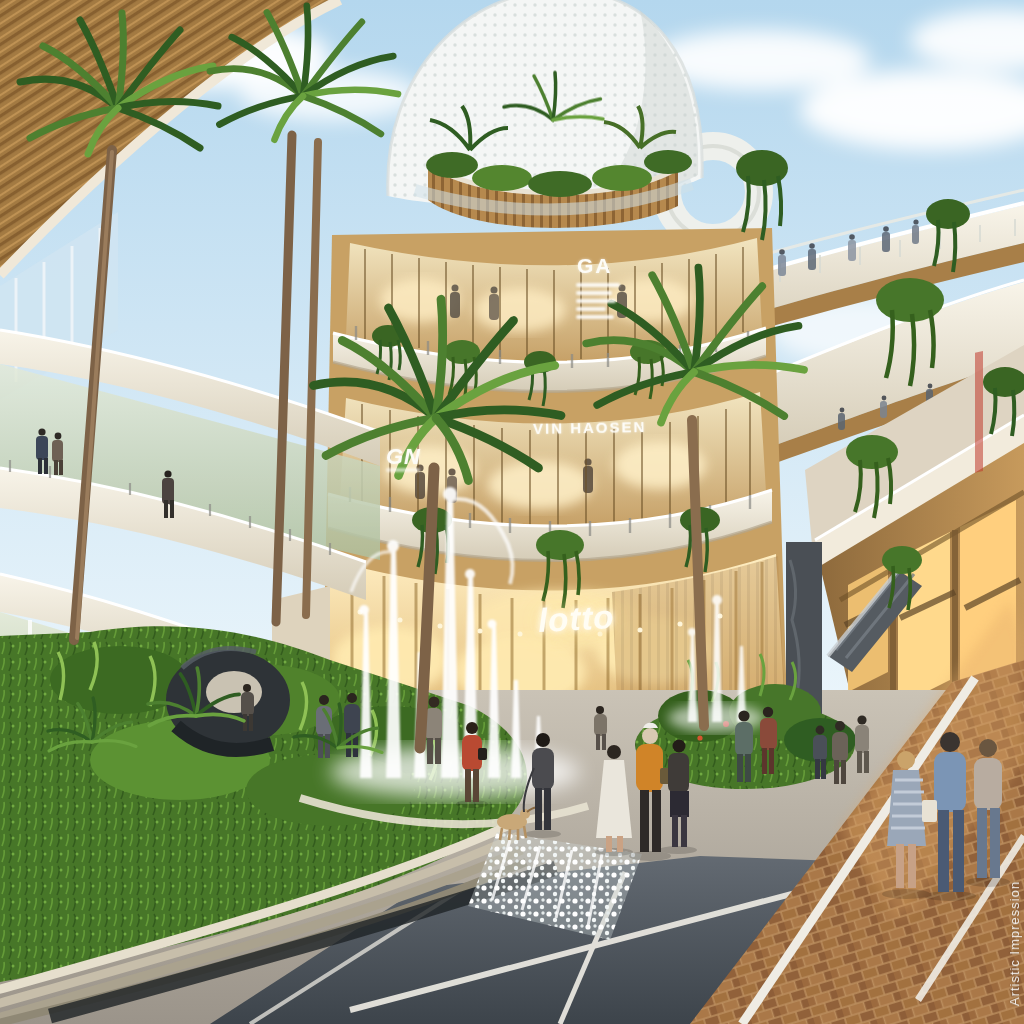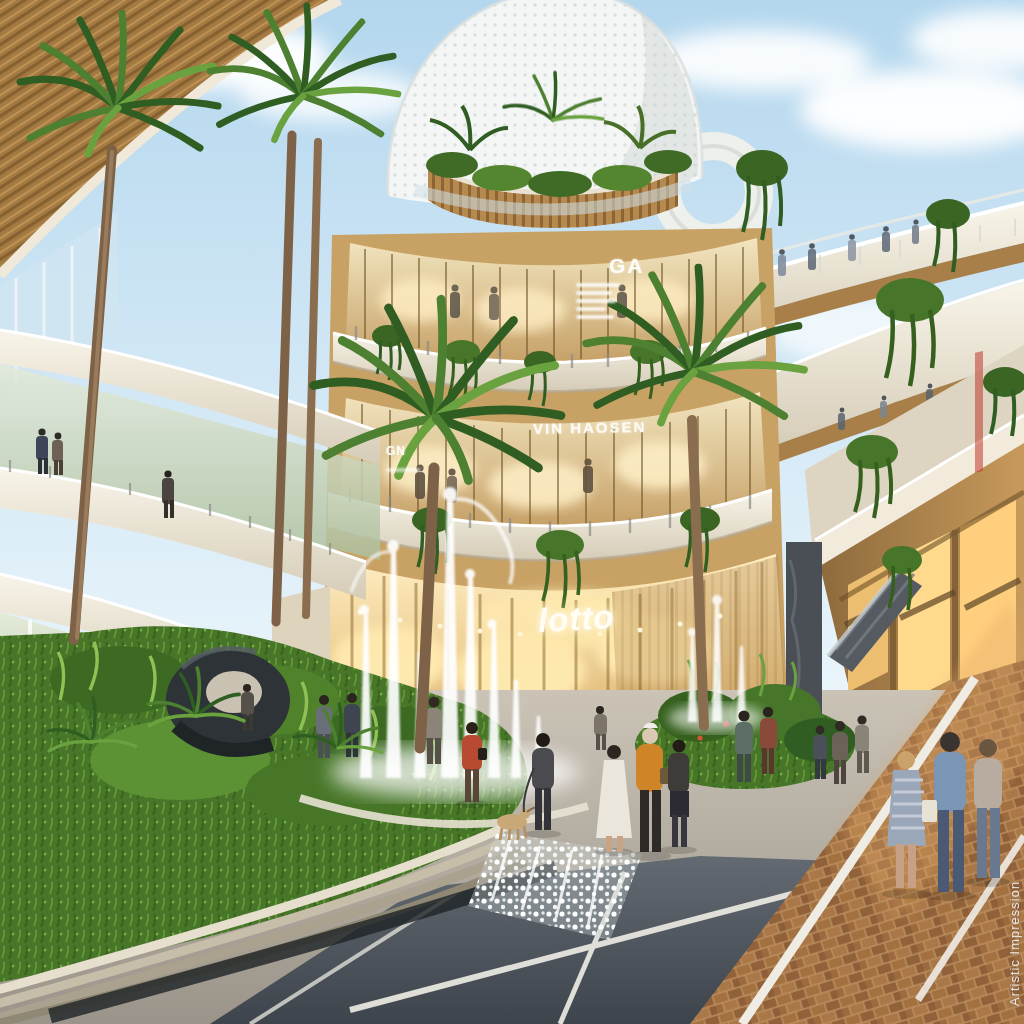--- a/index.html
+++ b/index.html
@@ -1,25 +1,25 @@
 <!DOCTYPE html>
 <html><head>
 <meta charset="utf-8">
 <style>
   html,body{margin:0;padding:0;background:#000;}
   .stage{position:relative;width:1024px;height:1024px;overflow:hidden;
          font-family:"Liberation Sans",sans-serif;background:#cfe5f2;}
   .stage svg{position:absolute;inset:0;display:block;}
   .sign{position:absolute;color:#fdfcf7;font-weight:bold;white-space:nowrap;
         text-shadow:0 0 3px rgba(255,255,255,.55);}
-  .sign-ga{left:577px;top:254px;font-size:21px;letter-spacing:2px;filter:blur(.3px);margin-left:32px;}
+  .sign-ga{left:577px;top:254px;font-size:21px;letter-spacing:2px;filter:blur(.3px);}
   .sign-sub{position:absolute;display:flex;flex-direction:column;gap:4px;filter:blur(.8px);opacity:.85;}
   .sub-ga{left:576px;top:283px;}
   .sub-bar{height:4px;background:#fff;border-radius:2px;}
-  .sign-gn{left:386px;top:444px;font-size:12px;letter-spacing:1px;filter:blur(.4px);}
+  .sign-gn{left:386px;top:444px;font-size:22px;letter-spacing:1px;filter:blur(.4px);font-style:italic;}
   .sub-gn{left:386px;top:468px;}
   .sign-vin{left:533px;top:419px;font-size:15px;letter-spacing:2px;font-weight:600;
             transform:rotate(-1deg);filter:blur(.3px);}
   .sign-lotto{left:538px;top:600px;font-size:33px;font-style:italic;letter-spacing:1px;
               transform:rotate(-3deg);color:#fffdf4;
               text-shadow:0 0 6px #fff,0 0 16px #ffe9b0,0 0 28px #ffdf9a;}
   .watermark{position:absolute;right:2px;bottom:18px;writing-mode:vertical-rl;
              transform:rotate(180deg);color:rgba(255,255,255,.92);font-size:13px;
              letter-spacing:1px;text-shadow:0 0 2px rgba(60,40,20,.6);}
 </style>

